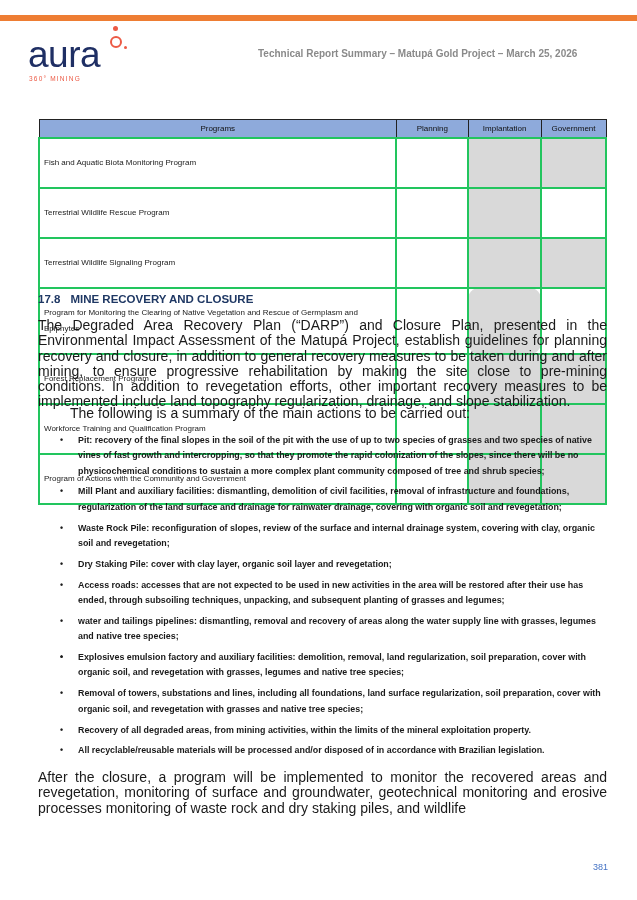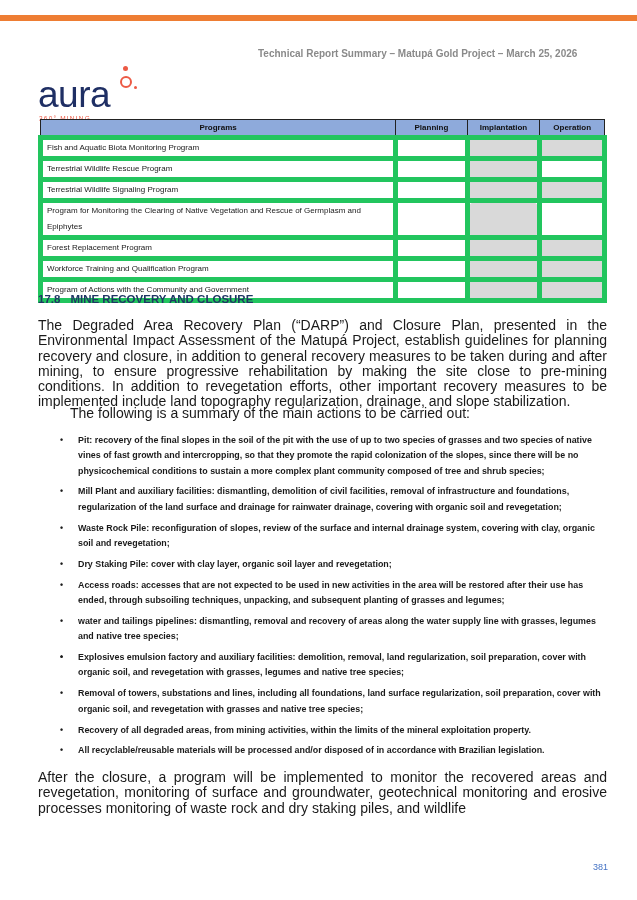--- a/index.html
+++ b/index.html
@@ -1,32 +1,32 @@
 <!DOCTYPE html>
 <html><head>
 <meta charset="utf-8">
 <style>
   * { box-sizing: border-box; margin: 0; padding: 0; }
   html, body { width: 637px; height: 900px; background: #ffffff; }
   body { position: relative; font-family: "Liberation Sans", sans-serif; color: #1a1a1a; overflow: hidden; }
 
   .top-bar { position: absolute; left: 0; top: 15px; width: 637px; height: 6px; background: #ee7d33; }
 
-  .logo { position: absolute; left: 38px; top: 26px; width: 110px; height: 60px; margin-top: 40px; }
+  .logo { position: absolute; left: 28px; top: 26px; width: 110px; height: 60px; }
   .logo-word { position: absolute; left: 0; top: 10px; font-family: "Liberation Sans", sans-serif; font-size: 37px; color: #1f2f64; letter-spacing: -0.5px; line-height: 1; }
   .logo-ring { position: absolute; left: 82px; top: 10px; width: 12px; height: 12px; border: 2.5px solid #ec5a45; border-radius: 50%; }
   .logo-dot-top { position: absolute; left: 85px; top: 0px; width: 5px; height: 5px; background: #ec5a45; border-radius: 50%; }
   .logo-dot-right { position: absolute; left: 96px; top: 20px; width: 3px; height: 3px; background: #ec5a45; border-radius: 50%; }
   .logo-tag { position: absolute; left: 1px; top: 49px; font-size: 6.5px; letter-spacing: 1.2px; color: #ec5a45; }
 
   .header-title { position: absolute; left: 258px; top: 48px; font-size: 10px; font-weight: bold; color: #8a8a8a; white-space: nowrap; }
 
   table.programs { position: absolute; left: 38px; top: 119px; width: 569px; border-collapse: collapse; font-size: 8px; }
-  table.programs th { background: #8eaadb; font-weight: bold; text-align: center; height: 18px; border: 1px solid #222; color: #111; }
-  table.programs td { border: 5px solid #22c55e; height: 16.5px; padding: 0 4px; vertical-align: middle; line-height: 16px; }
+  table.programs th { background: #8eaadb; font-weight: normal; text-align: center; height: 18px; border: 1px solid #222; color: #111; }
+  table.programs td { border: 2px solid #22c55e; height: 16.5px; padding: 16px 4px; vertical-align: middle; line-height: 16px; }
   table.programs td.tall { height: 32px; line-height: 16px; border-radius: 11px; }
   table.programs td.gray { background: #d9d9d9; }
   col.c1 { width: 359px; } col.c2 { width: 72px; } col.c3 { width: 73px; } col.c4 { width: 65px; }
 
   .section-heading { position: absolute; left: 38px; top: 293px; font-size: 11.5px; font-weight: bold; color: #1f3864; }
   .section-heading .num { margin-right: 10px; }
 
   .para { position: absolute; left: 38px; width: 569px; font-size: 14px; line-height: 15.3px; text-align: justify; }
   .p1 { top: 318px; }
   .p2 { top: 406px; margin-left: 32px; }
@@ -58,21 +58,21 @@
       <col class="c1">
       <col class="c2">
       <col class="c3">
       <col class="c4">
     </colgroup>
   <thead>
     <tr>
       <th>Programs</th>
       <th>Planning</th>
       <th>Implantation</th>
-      <th>Operation</th>
+      <th>Government</th>
     </tr>
   </thead>
   <tbody id="program-rows">
       <tr>
         <td>Fish and Aquatic Biota Monitoring Program</td>
         <td></td>
         <td class="gray"></td>
         <td class="gray"></td>
       </tr>
       <tr>

